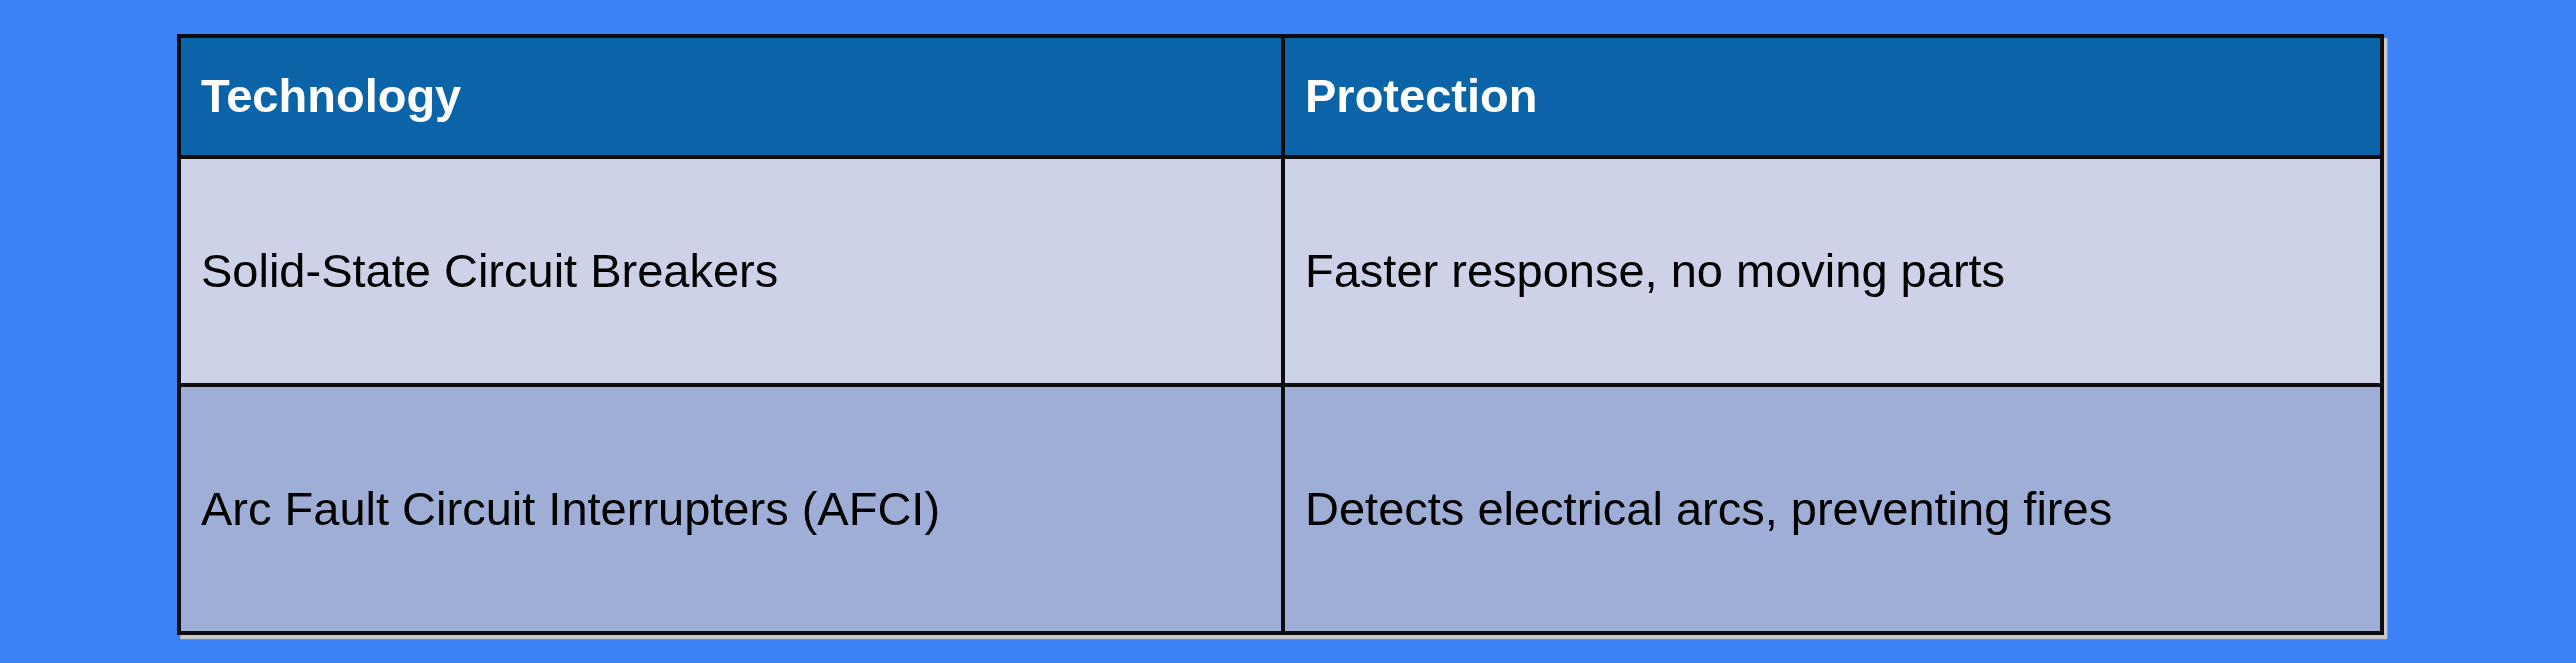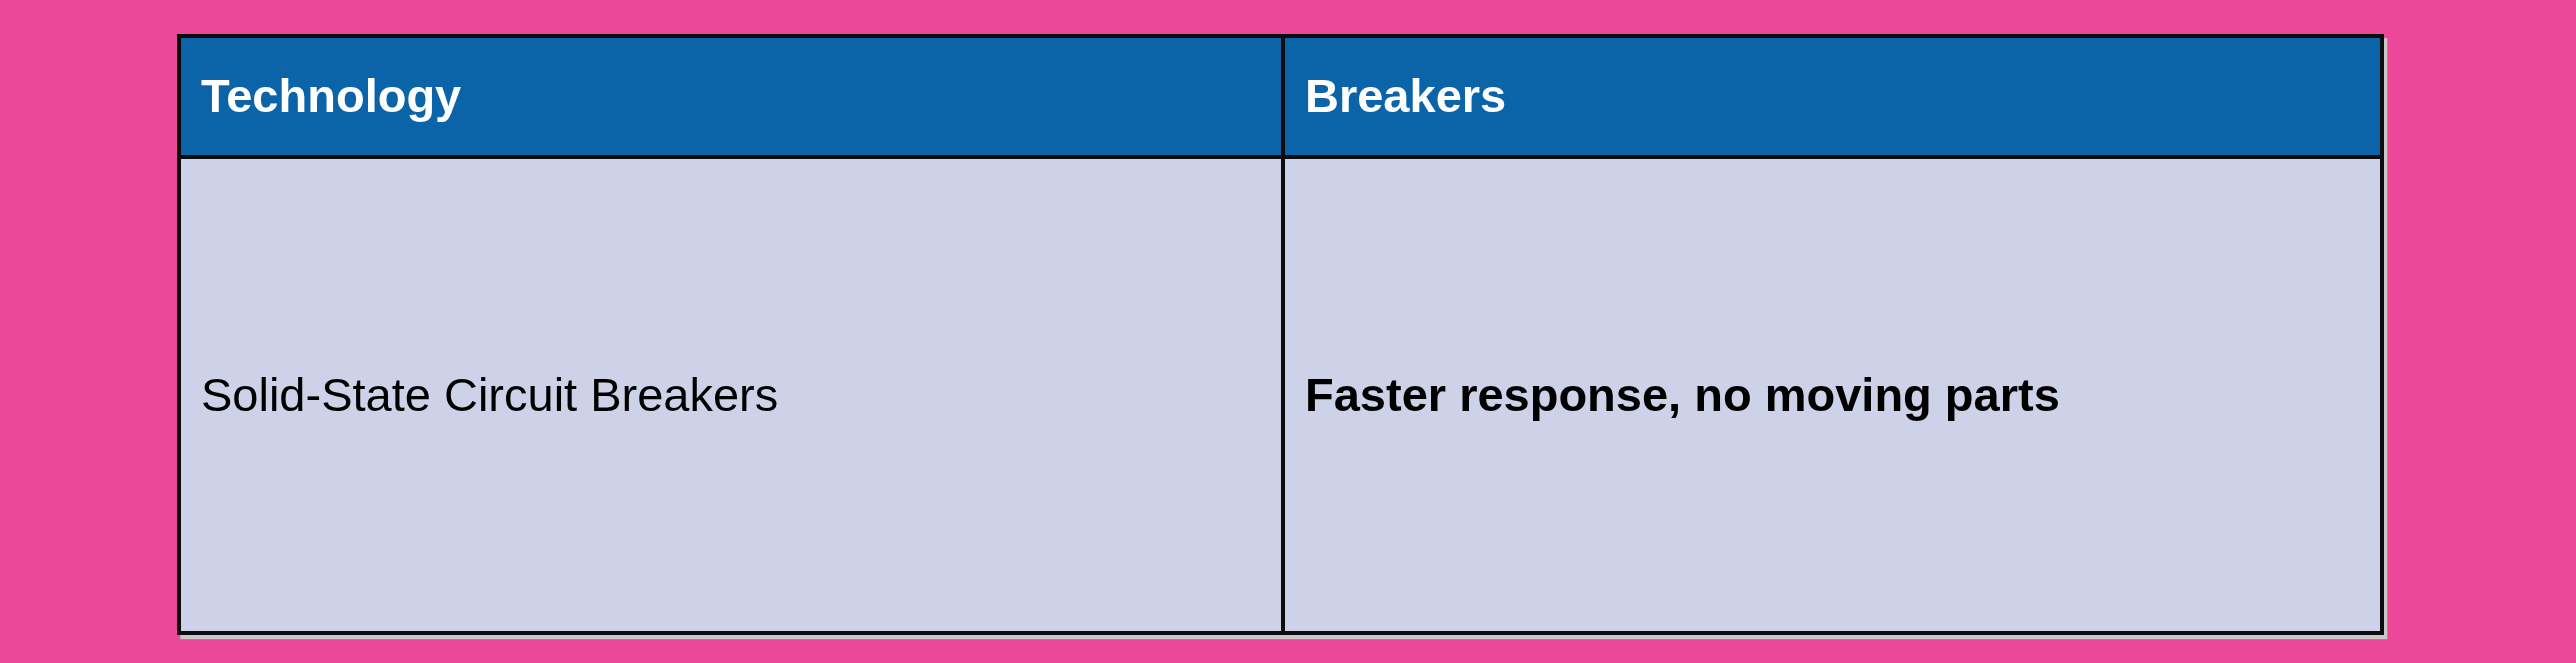--- a/index.html
+++ b/index.html
@@ -4,21 +4,21 @@
 <style>
   html, body {
     margin: 0;
     padding: 0;
     background: #ffffff;
   }
   .canvas {
     position: relative;
     width: 2576px;
     height: 664px;
-    background: #ec4899;
+    background: #3b82f6;
     font-family: "Liberation Sans", sans-serif;
     overflow: hidden;
   }
   table.tech-table {
     position: absolute;
     left: 177px;
     top: 34px;
     width: 2203px;
     height: 601px;
     border-collapse: collapse;
@@ -56,39 +56,43 @@
   tbody tr:nth-child(even) td {
     background: var(--row-dark-bg, #9faed6);
   }
   tbody td {
     color: var(--body-text, #000000);
   }
   tbody td.tech {
     font-weight: normal;
   }
   tbody td.adv {
-    font-weight: bold;
+    font-weight: normal;
   }
 </style>
 </head>
 <body>
 
 <div class="canvas">
   <table class="tech-table">
     <colgroup>
       <col style="width:1104px">
       <col style="width:1099px">
     </colgroup>
     <thead>
       <tr>
         <th>Technology</th>
-        <th>Breakers</th>
+        <th>Protection</th>
       </tr>
     </thead>
     <tbody>
       <tr>
         <td class="tech">Solid-State Circuit Breakers</td>
         <td class="adv">Faster response, no moving parts</td>
       </tr>
+      <tr>
+        <td class="tech">Arc Fault Circuit Interrupters (AFCI)</td>
+        <td class="adv">Detects electrical arcs, preventing fires</td>
+      </tr>
     </tbody>
   </table>
 </div>
 
 
 </body></html>

